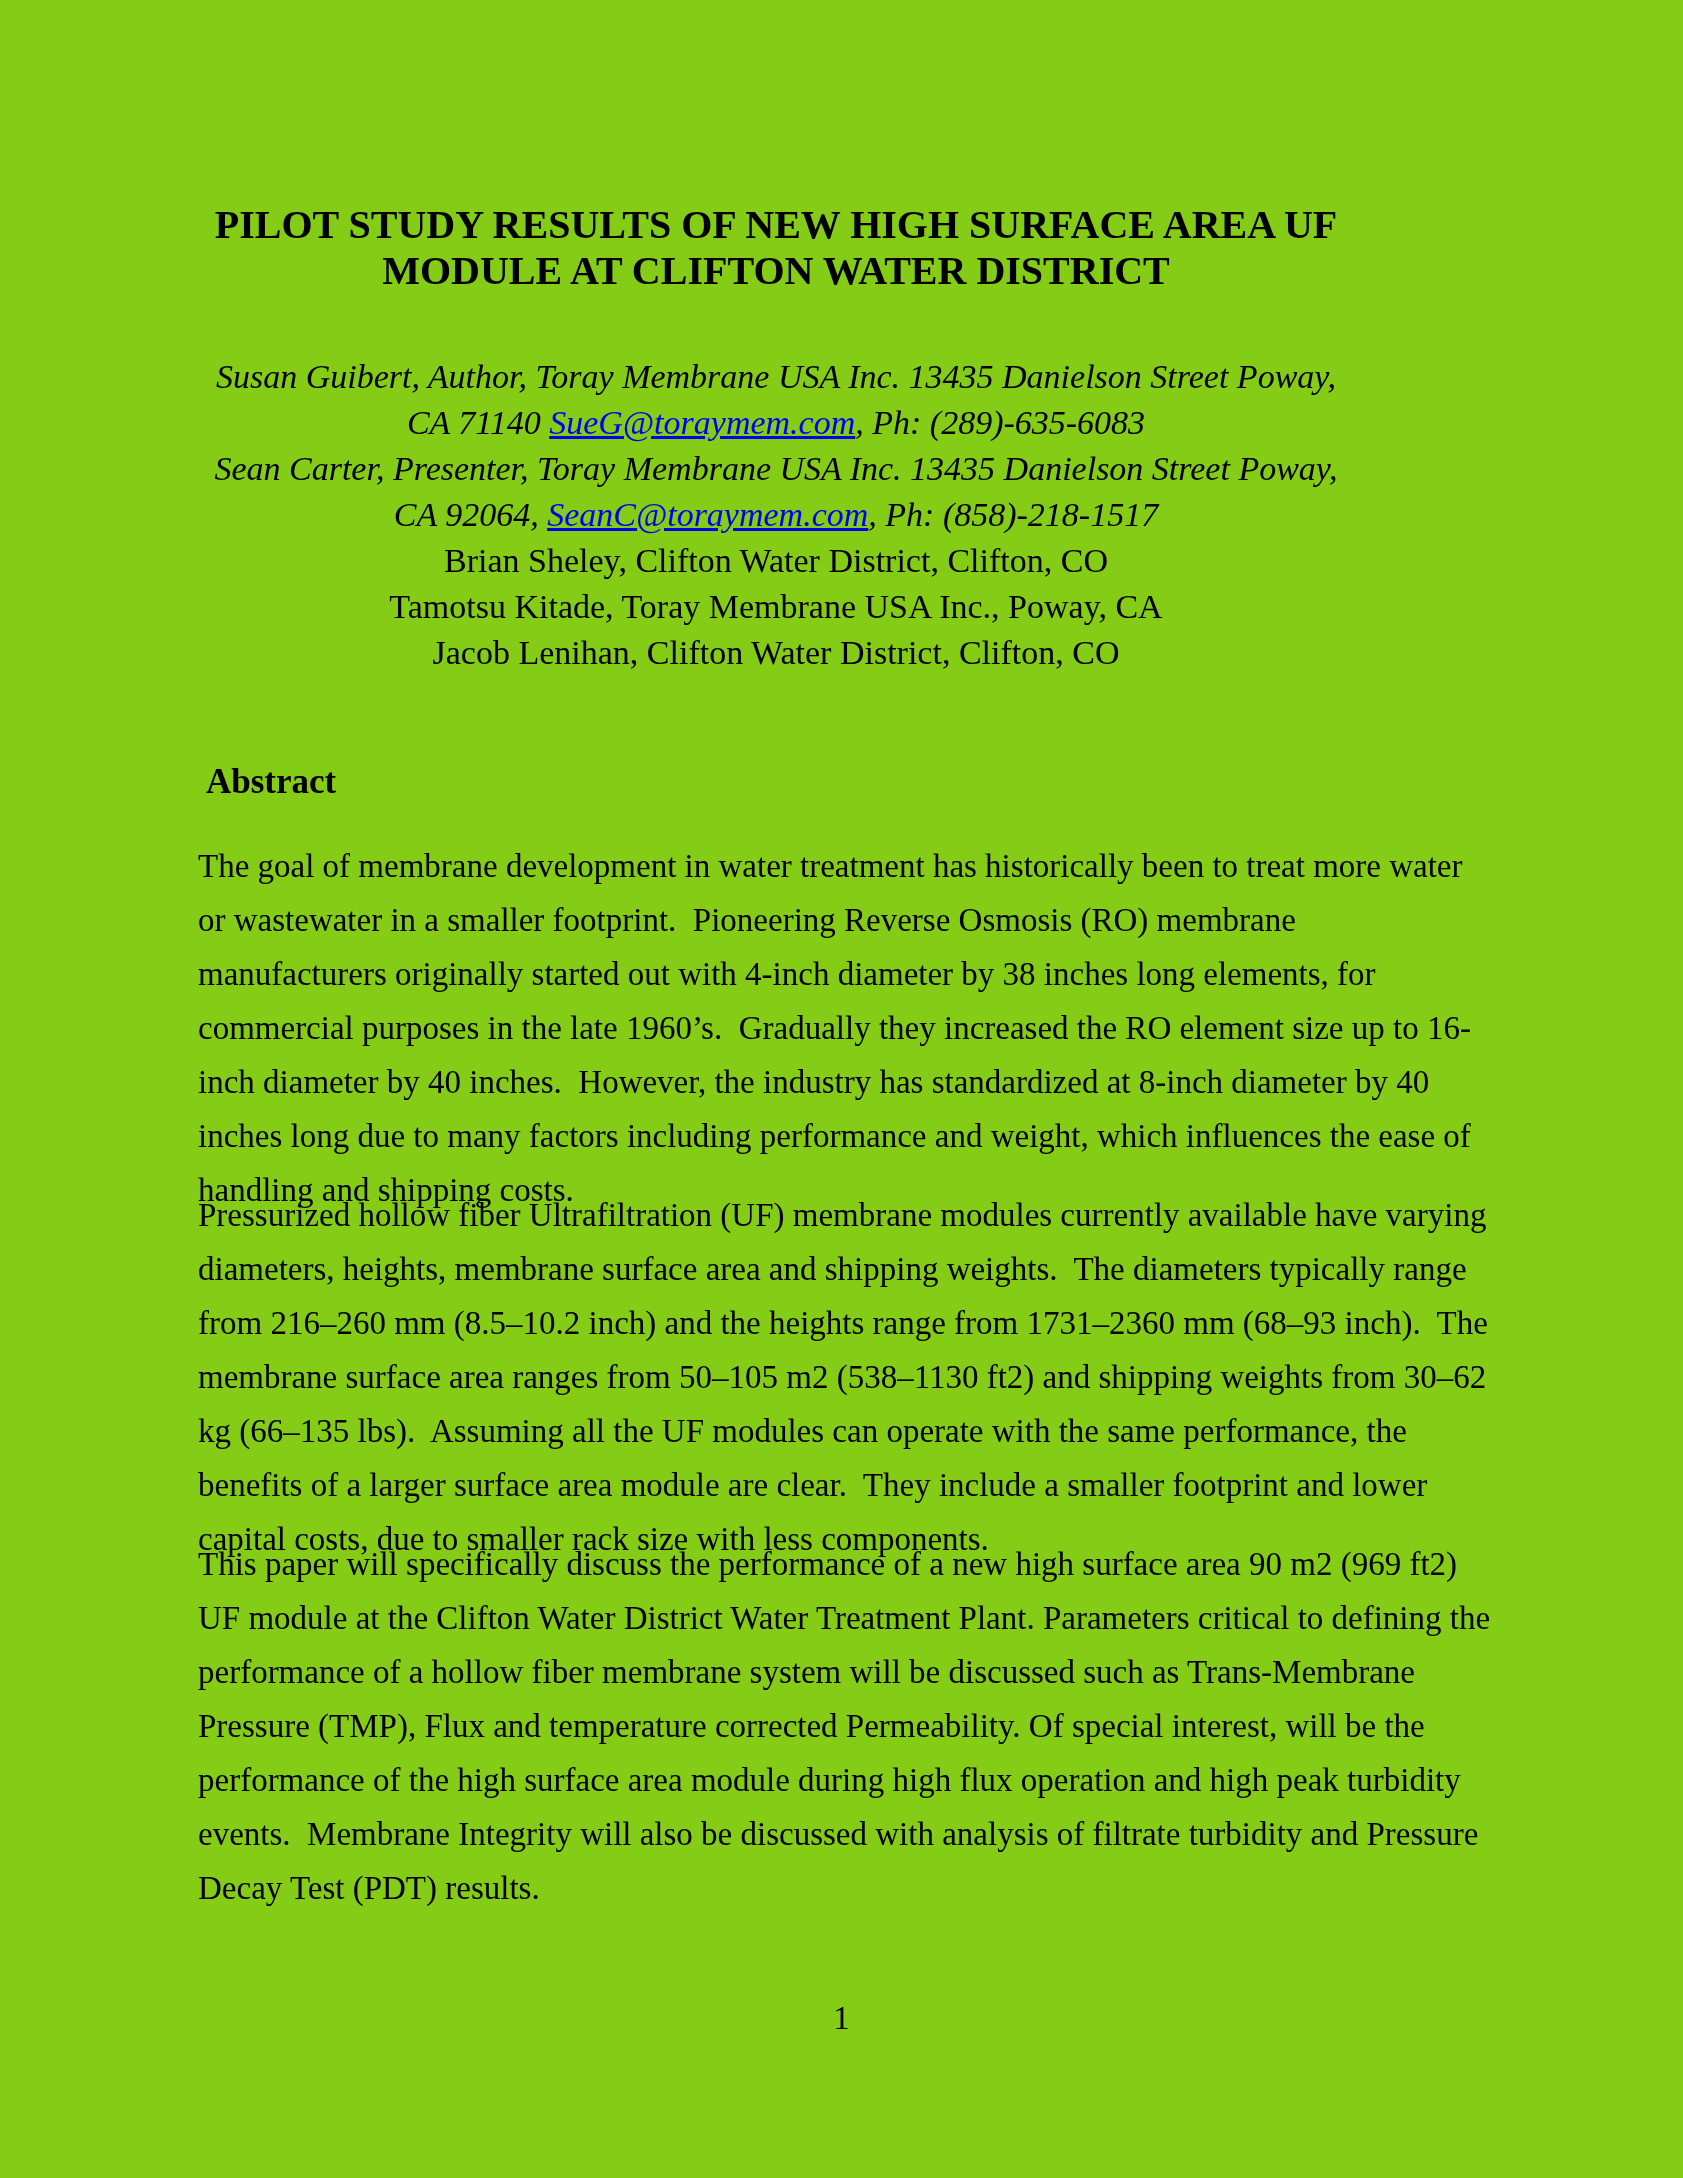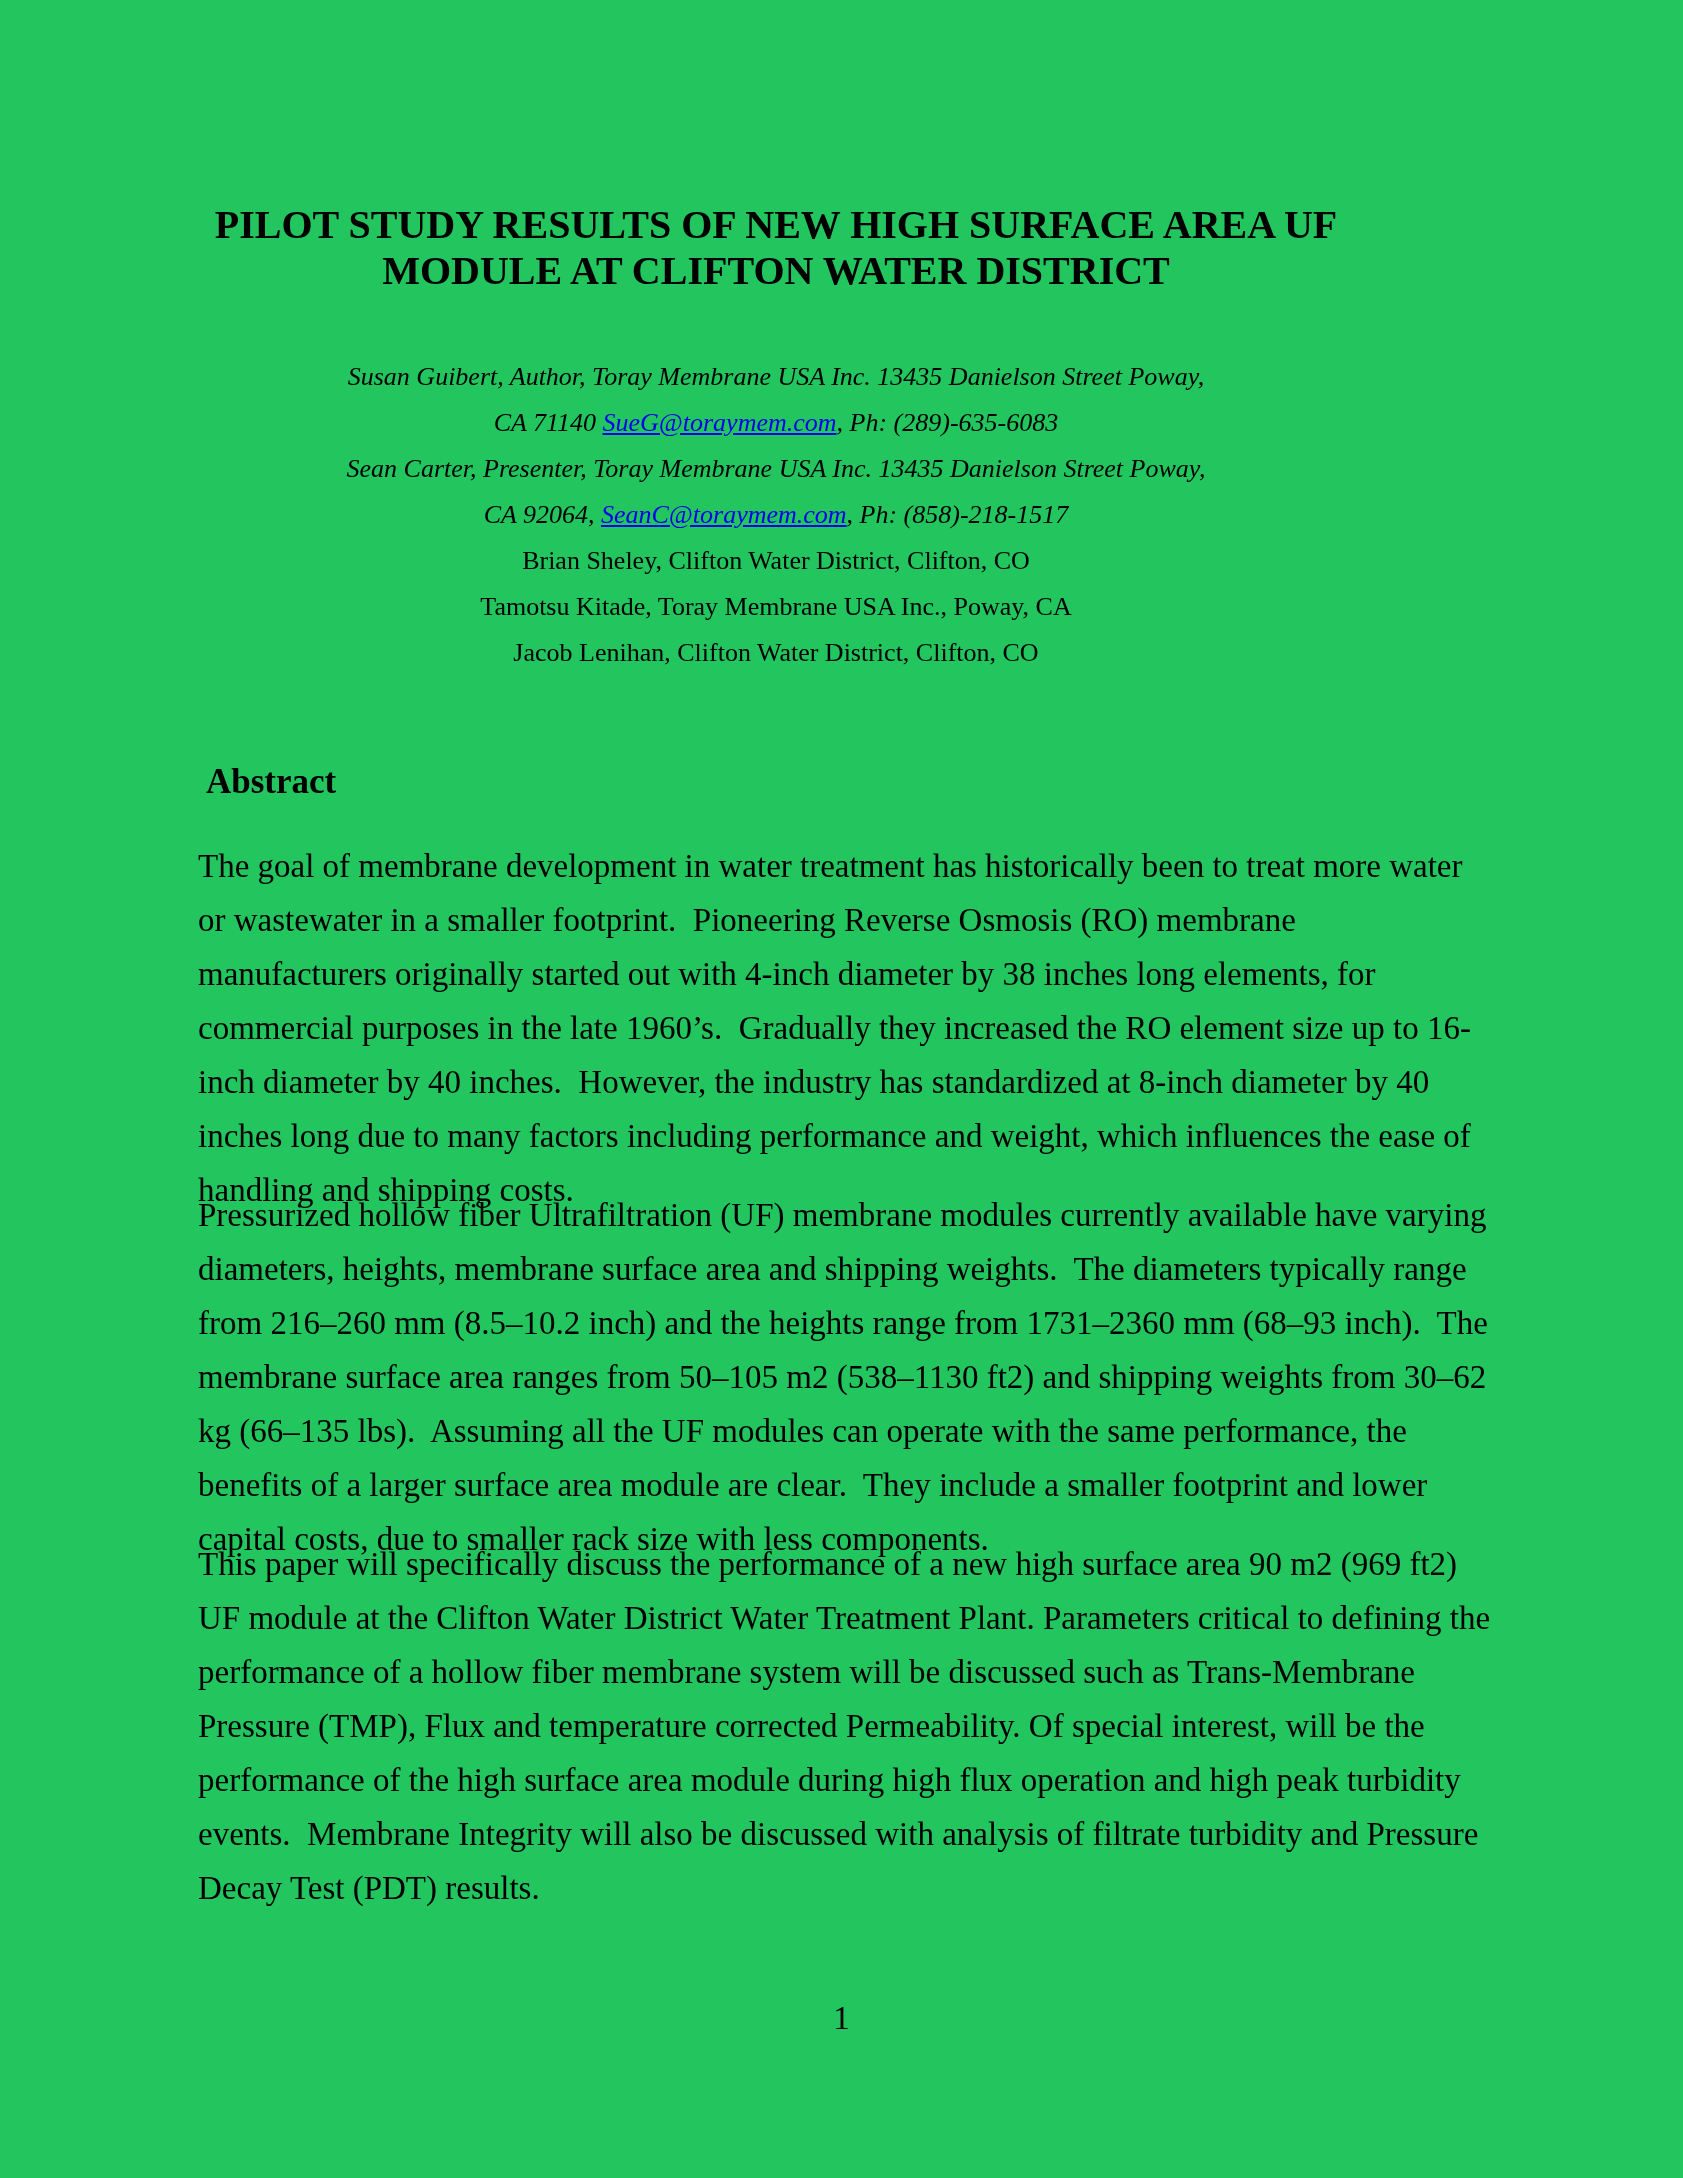--- a/index.html
+++ b/index.html
@@ -1,21 +1,21 @@
 <!DOCTYPE html>
 <html><head>
 <meta charset="utf-8">
 <style>
   html, body { margin: 0; padding: 0; background: #e8e8e8; }
   .page {
     position: relative;
     width: 1683px;
     height: 2178px;
     margin: 0 auto;
-    background: #22c55e;
+    background: #84cc16;
     font-family: "Liberation Serif", serif;
     color: #000000;
     overflow: hidden;
   }
   .content {
     position: absolute;
     left: 198px;
     top: 0;
     width: 1287px;
     height: 2178px;
@@ -29,21 +29,21 @@
   }
   .paper-title {
     top: 202px;
     font-size: 40px;
     font-weight: bold;
     line-height: 46px;
     margin: 0;
   }
   .author-block {
     top: 354px;
-    font-size: 26px;
+    font-size: 34px;
     line-height: 46px;
   }
   .author-entry { margin: 0; }
   .author-entry.italic { font-style: italic; }
   a.email-link {
     color: #0000EE;
     text-decoration: underline;
     cursor: pointer;
   }
   .abstract-heading {

